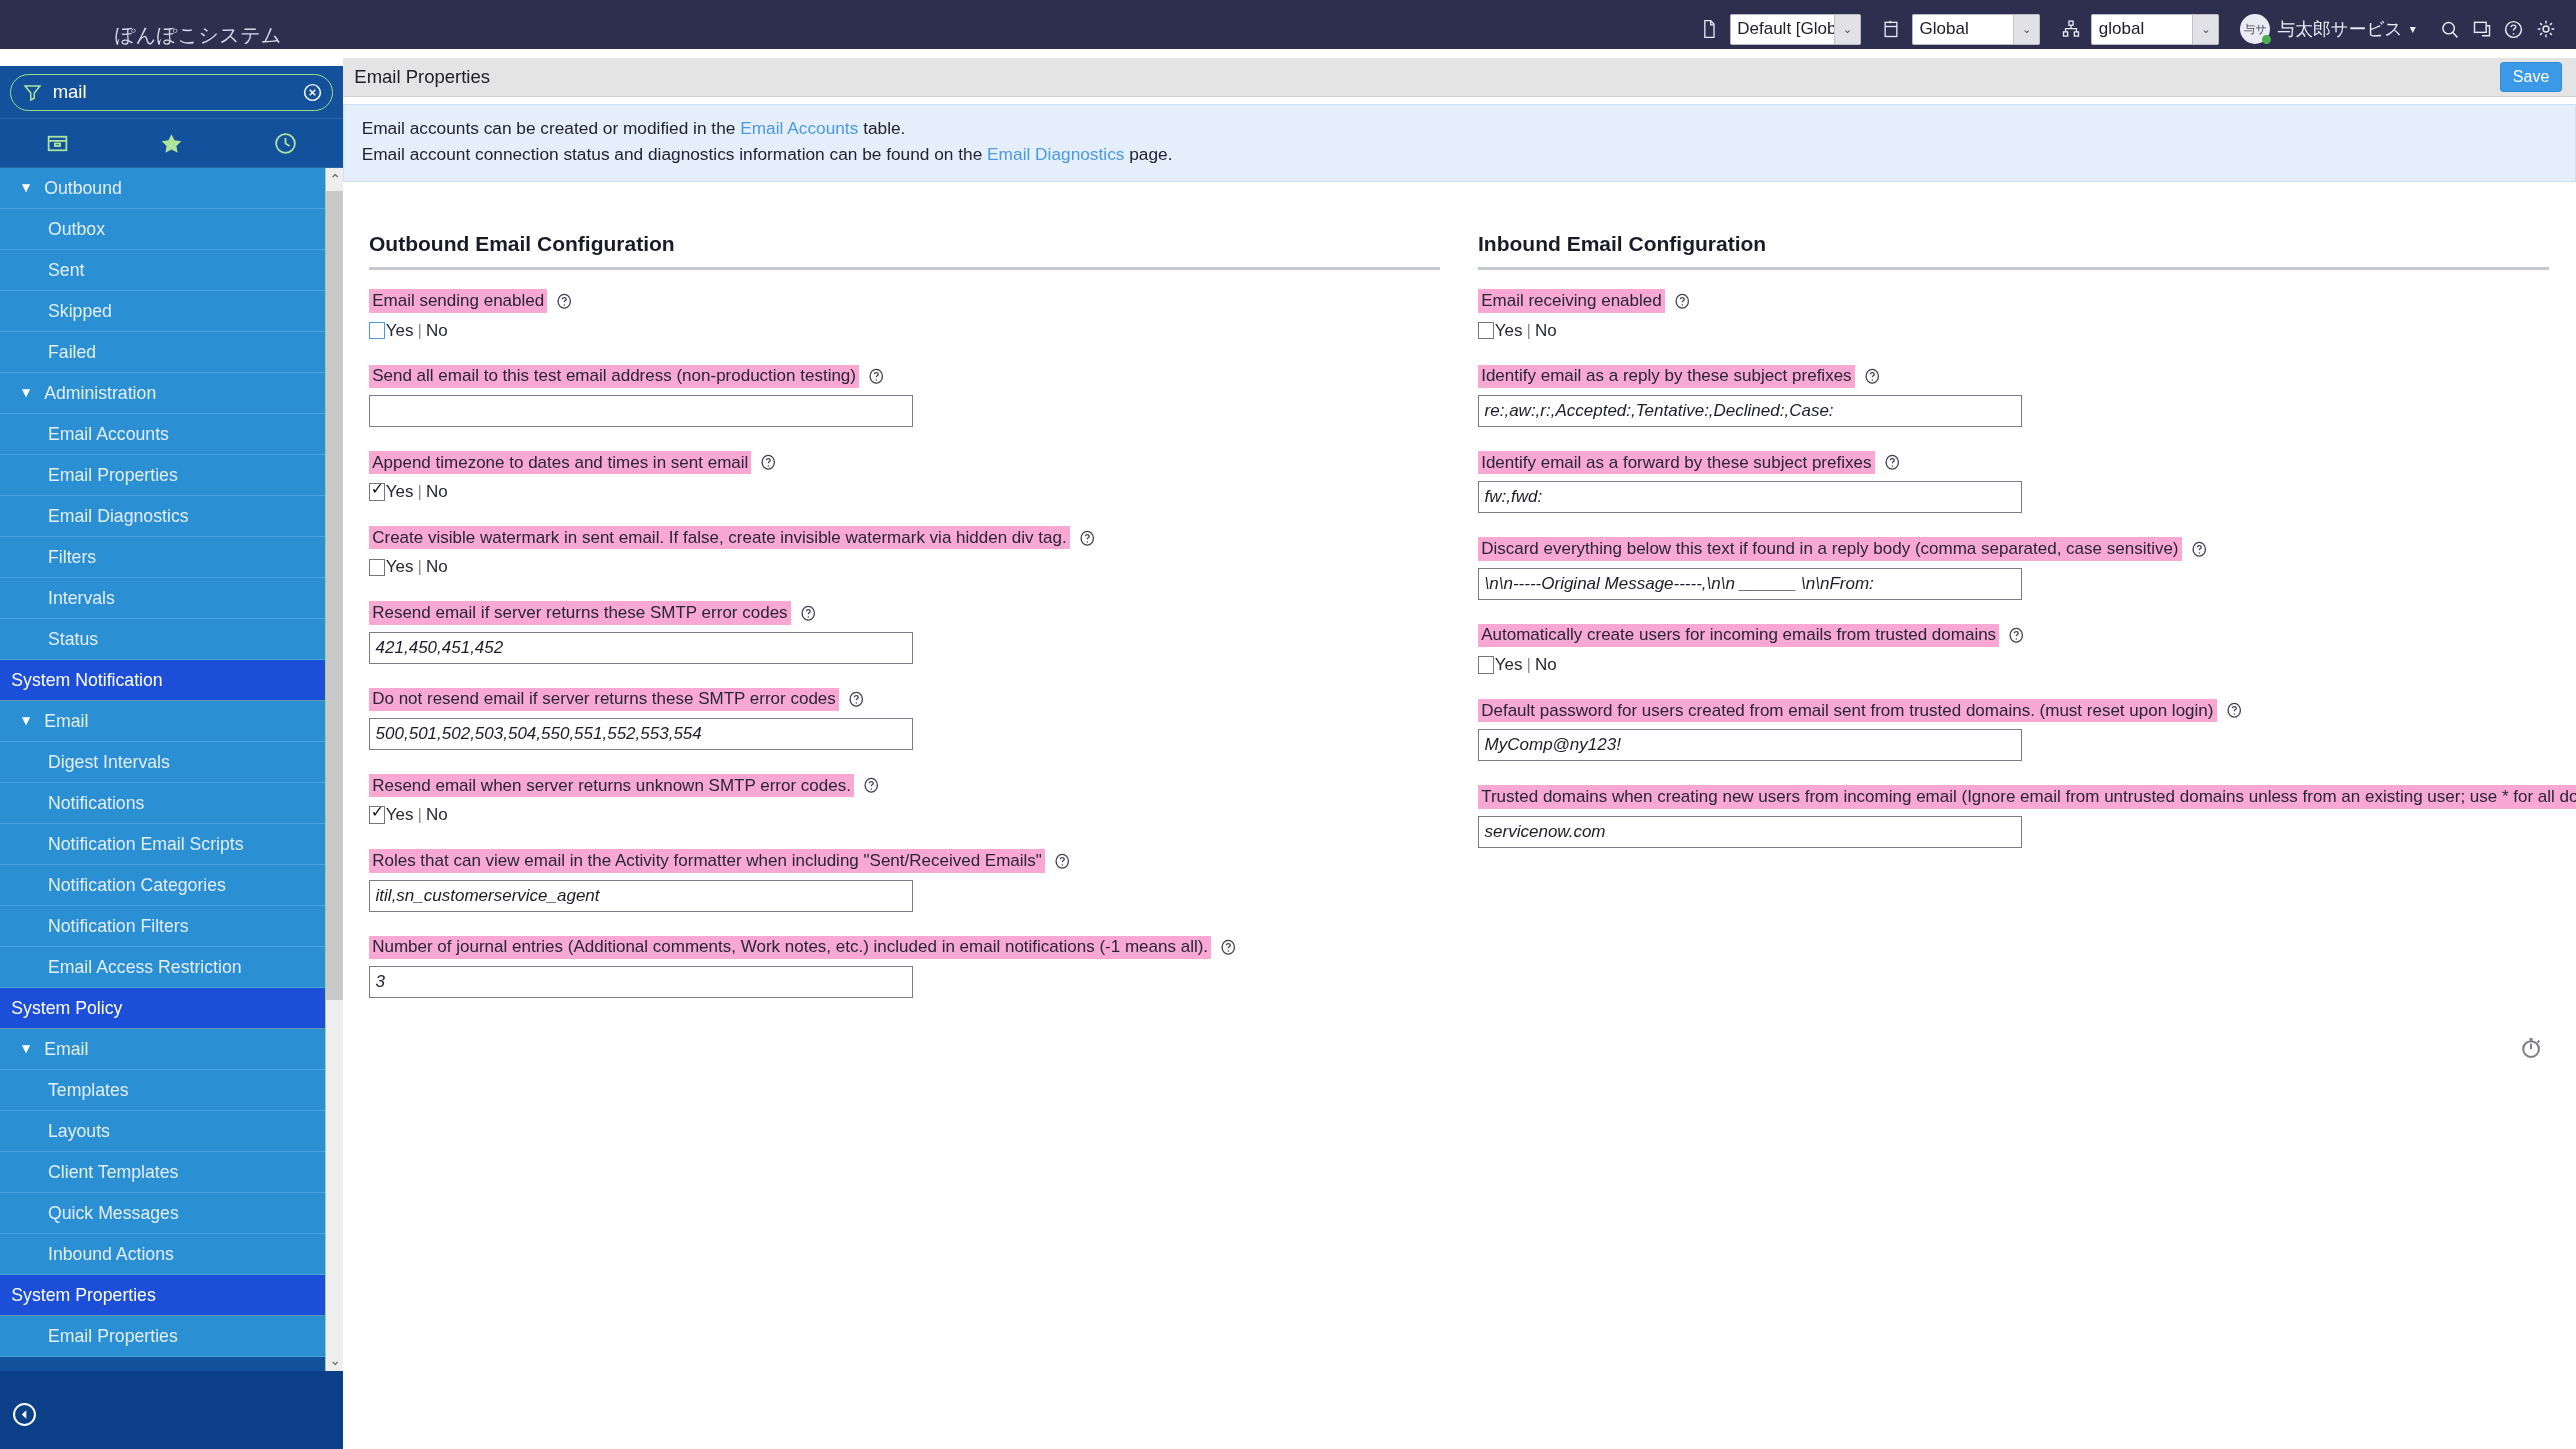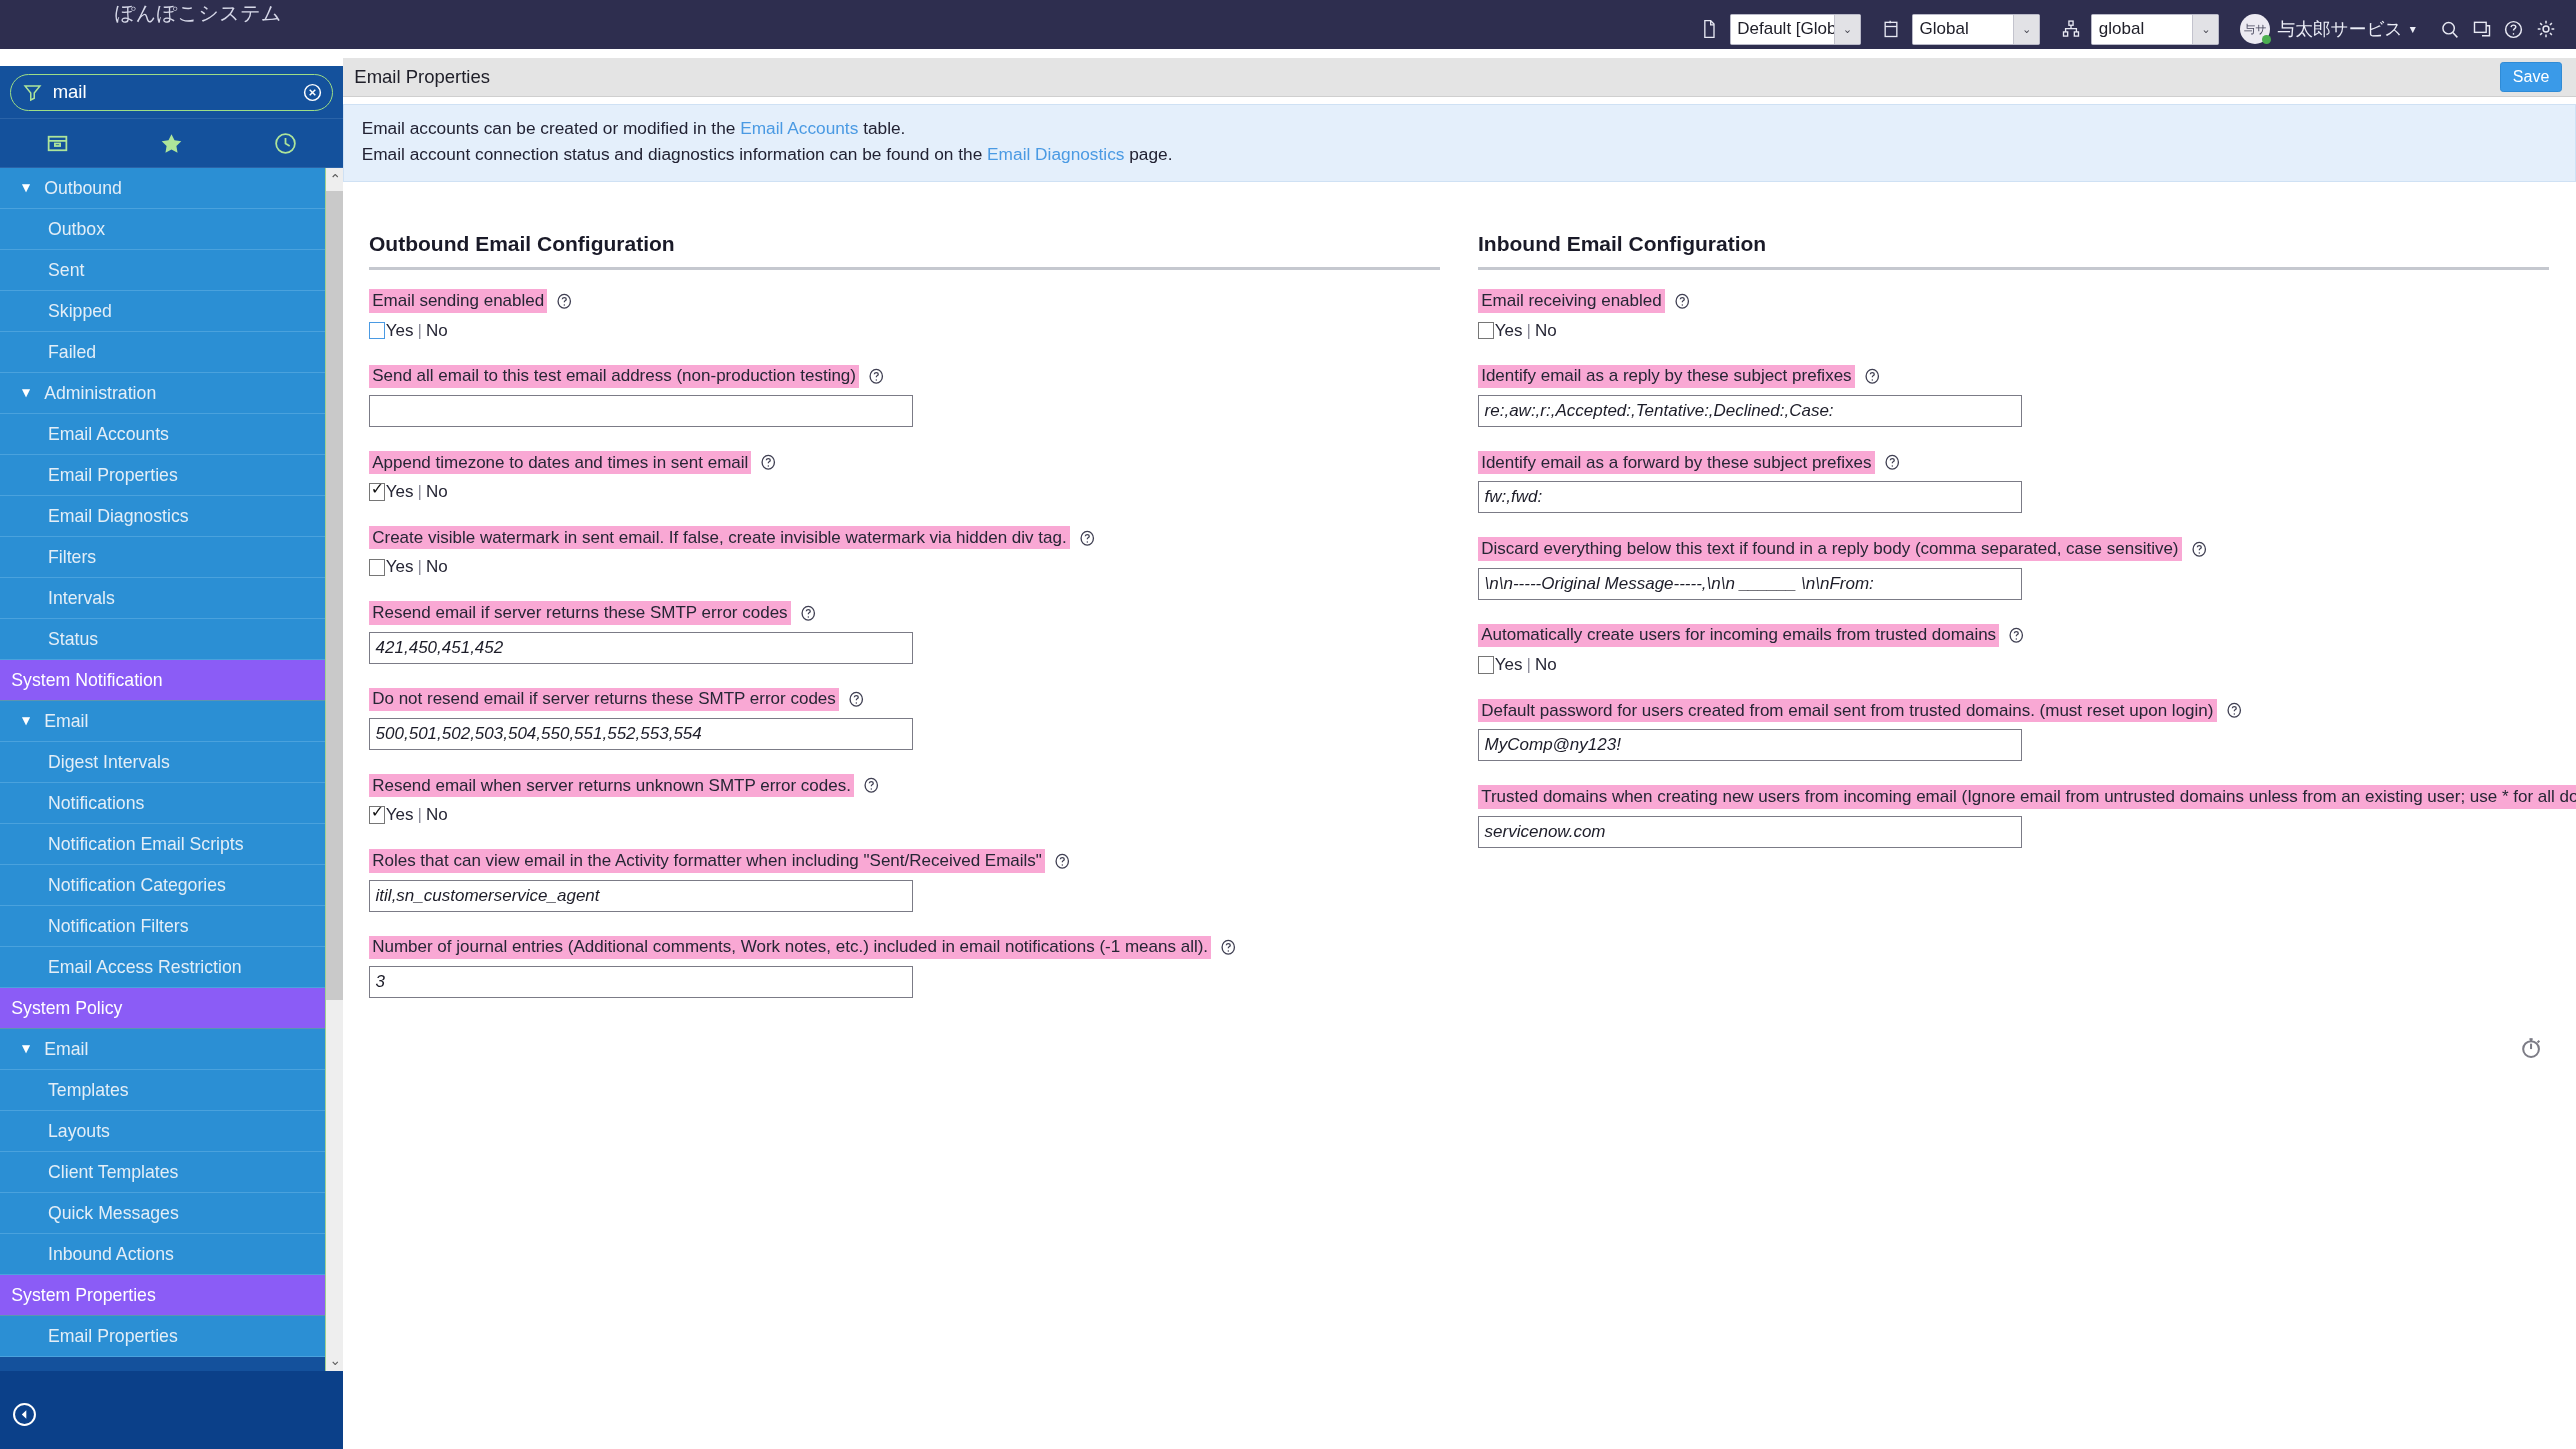--- a/index.html
+++ b/index.html
@@ -7,21 +7,21 @@
     width: 2576px; height: 1449px;
     font-family: "Liberation Sans", sans-serif;
     background: #ffffff;
     overflow: hidden;
   }
 
   
   #top-banner {
     position: absolute; left: 0; top: 0; width: 2576px; height: 49px;
     background: #2e2e4f;
-    display: flex; align-items: flex-start;
+    display: flex; align-items: flex-end;
   }
   #brand-title {
     margin-left: 115px;
     color: #d6d8e8; font-size: 20px; letter-spacing: 0.4px;
     white-space: nowrap;
   }
   #banner-right {
     position: absolute; right: 14.5px; top: 0; height: 58px;
     display: flex; align-items: center; gap: 0px;
   }
@@ -109,21 +109,21 @@
     display: flex; align-items: center;
     padding-left: 29px;
     color: #e3eef7; font-size: 17.7px; white-space: nowrap;
   }
   .nav-item.group { padding-left: 19.3px; }
   .nav-item .caret {
     margin-right: 11.3px; font-size: 13.7px; color: #ffffff; line-height: 1;
   }
   .nav-item.child { padding-left: 48px; }
   .nav-item.section {
-    background: #8b5cf6; color: #ffffff; padding-left: 11.3px;
+    background: #1d4ed8; color: #ffffff; padding-left: 11.3px;
     font-size: 17.7px; border-bottom: 0.8px solid #5d94b1;
   }
   
   #nav-sb-track {
     position: absolute; right: 0; top: 0; width: 17.7px; height: 1203px;
     background: #eeeeee; border-left: 0.8px solid #9fd08f;
   }
   #nav-sb-up, #nav-sb-down {
     width: 17.7px; height: 22.5px; display: flex; align-items: center; justify-content: center;
     color: #5b5b5b; font-size: 13.7px; background: #eeeeee;

